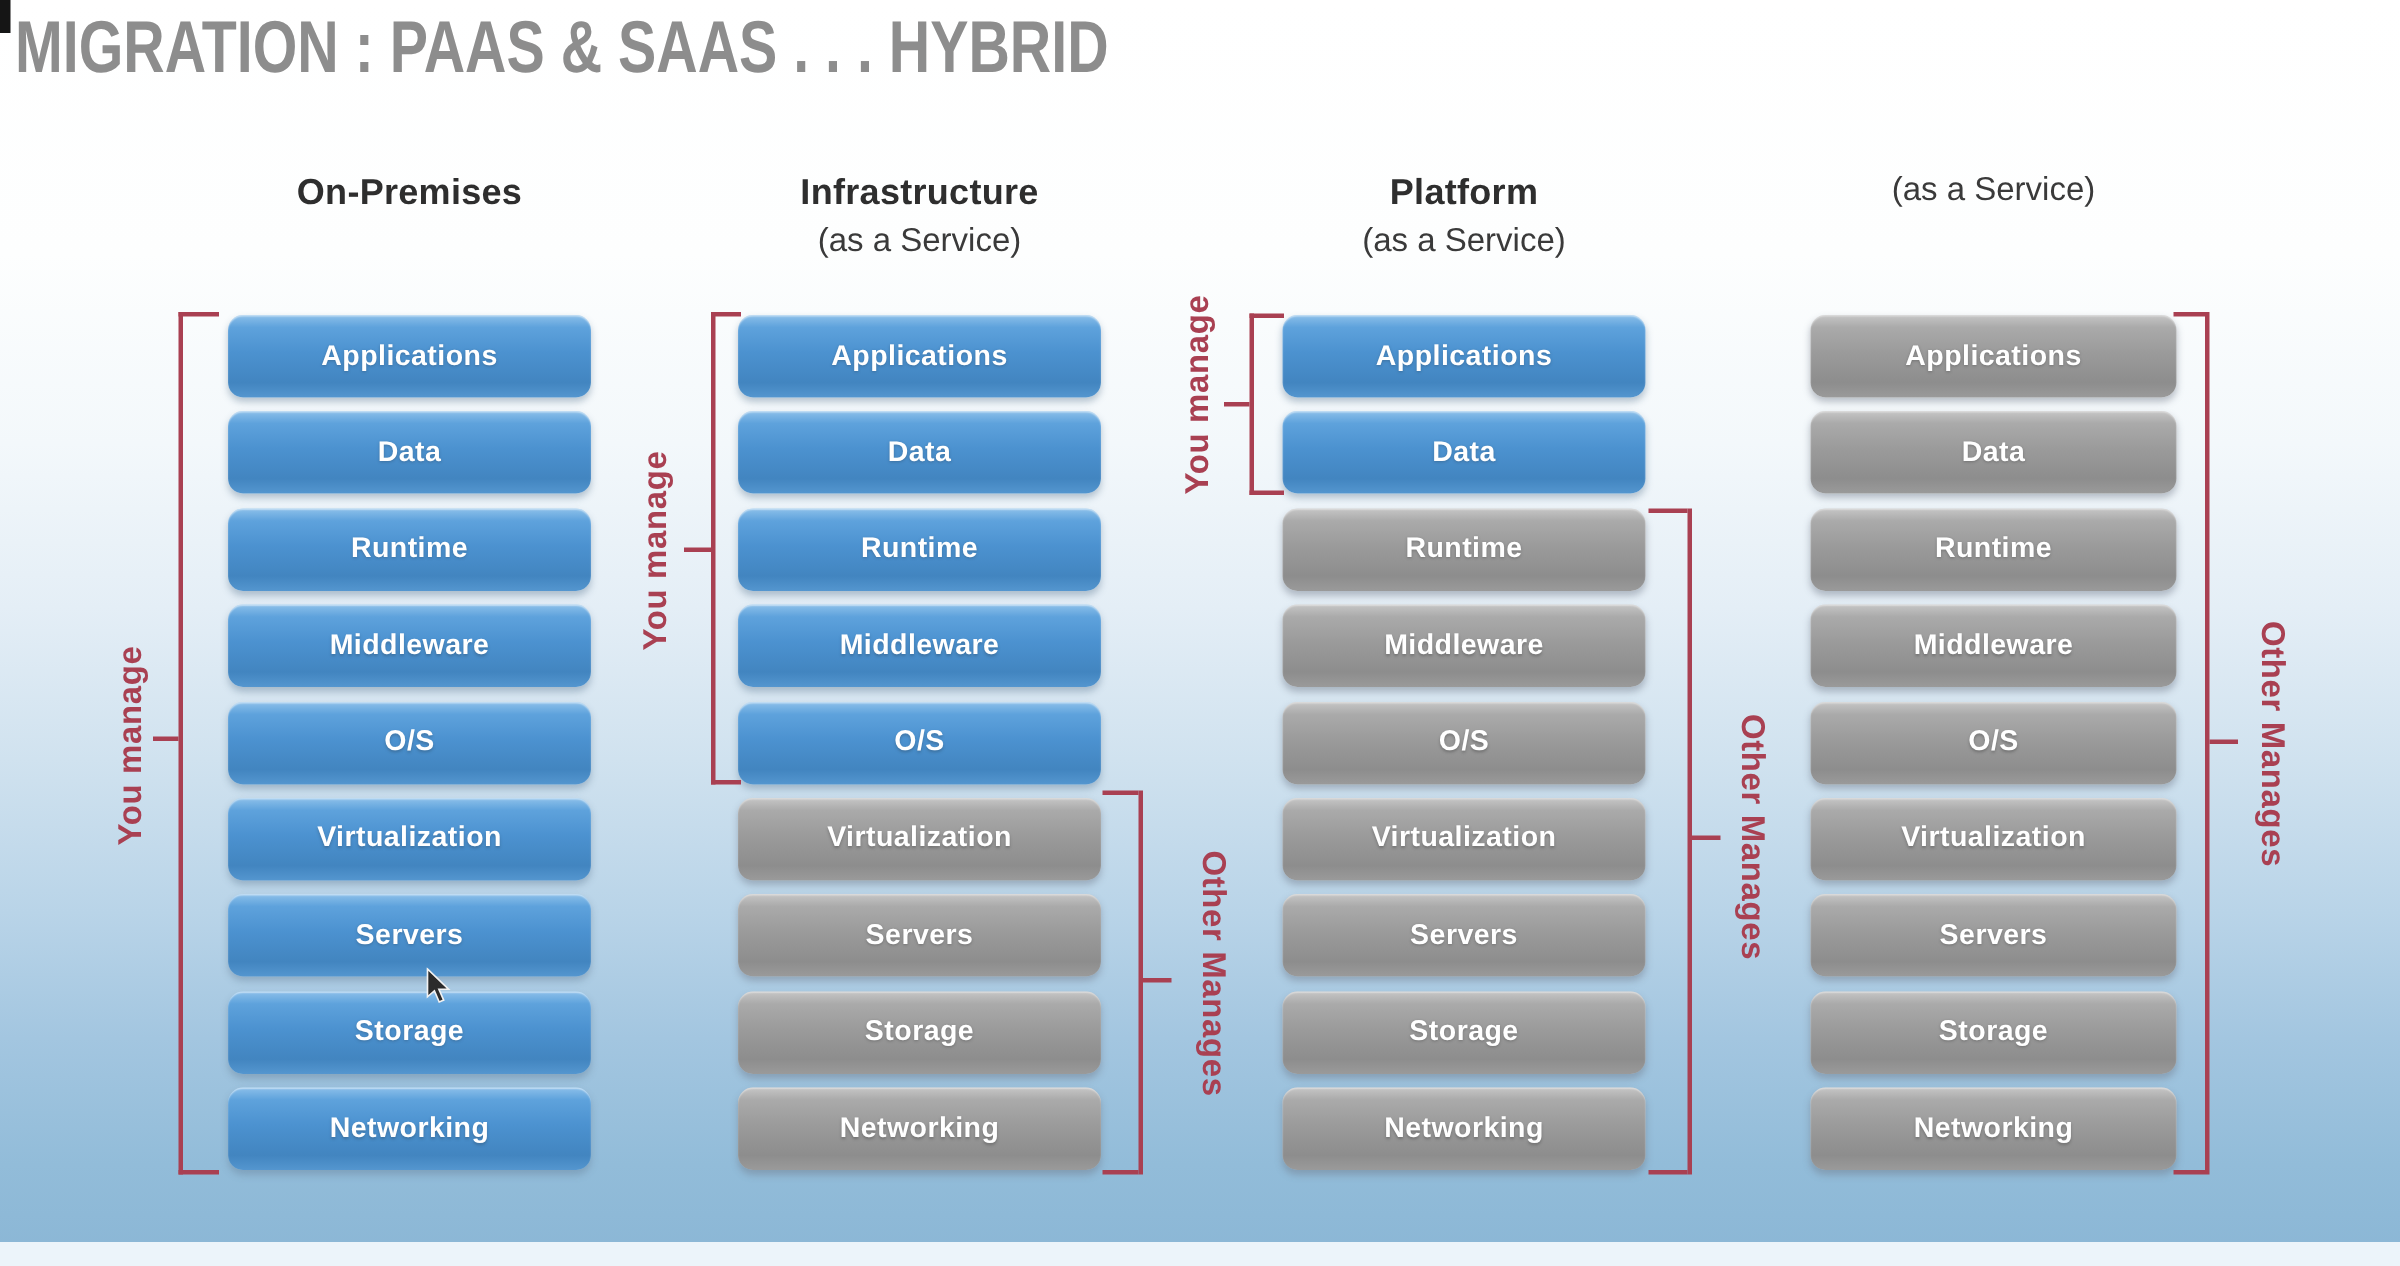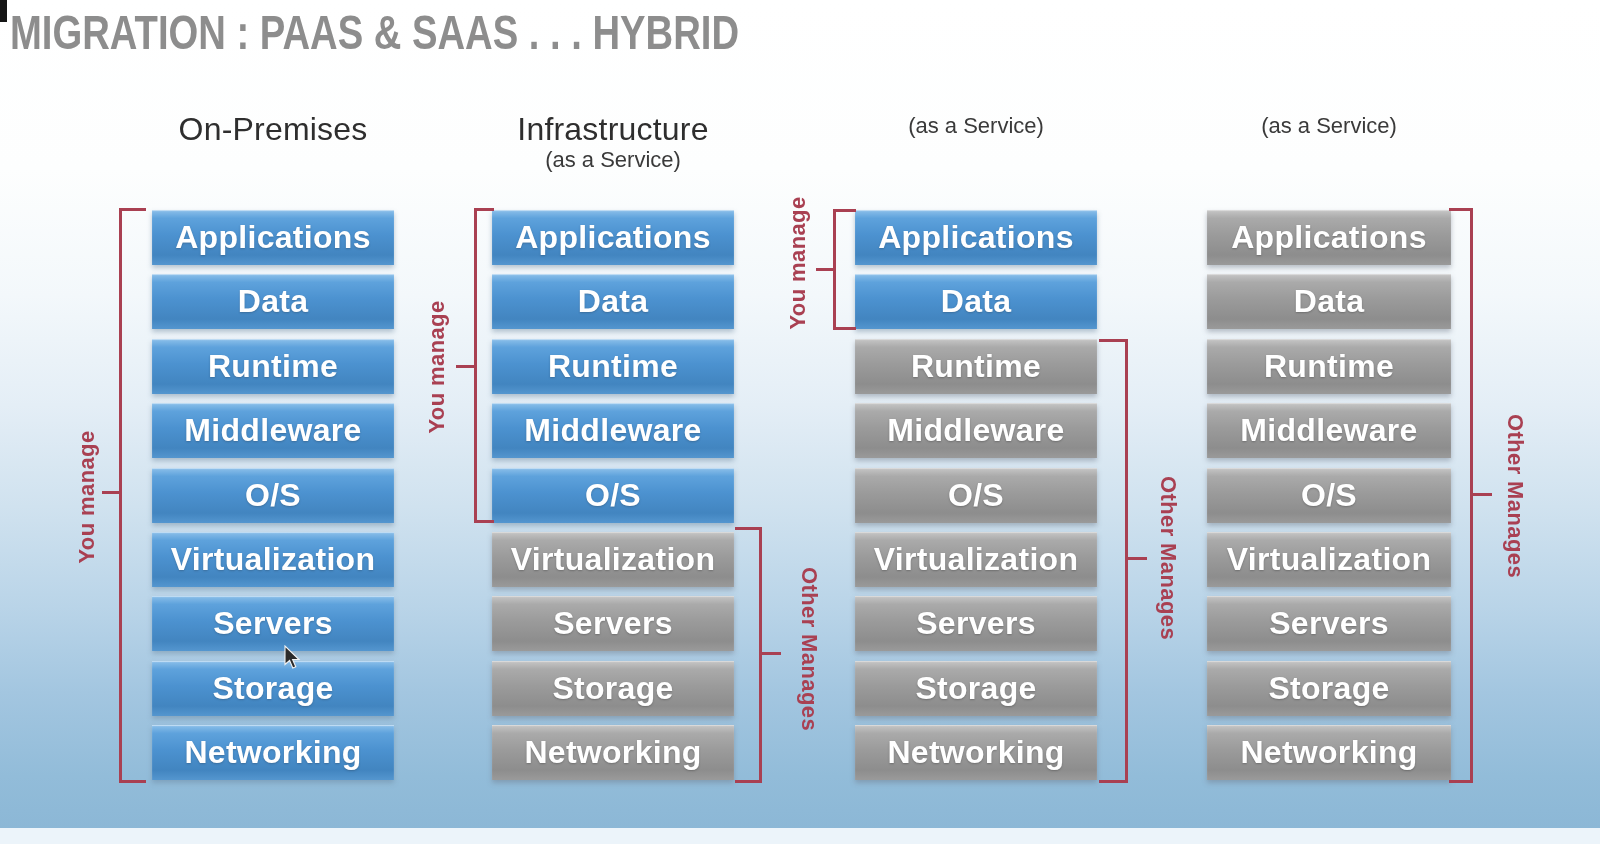--- a/index.html
+++ b/index.html
@@ -9,26 +9,26 @@
     background:linear-gradient(180deg,#ffffff 0%,#fdfefe 20%,#f3f8fb 35%,#e4eef6 48%,#d0e2ef 60%,#b9d4e8 72%,#a3c6e0 82%,#92bcd9 92%,#8ab6d5 100%);
   }
   .bottom-strip{position:absolute;left:0;top:828px;width:1600px;height:16px;background:#ecf4fa;}
   .corner-mark{position:absolute;left:0;top:0;width:7px;height:22px;background:#151515;}
   .title{
     position:absolute;left:10px;top:4px;margin:0;
     font-size:49px;font-weight:700;color:#8d8d8d;letter-spacing:0;
     transform:scaleX(.78);transform-origin:0 0;white-space:nowrap;
   }
   .col-header{position:absolute;top:112px;text-align:center;color:#2e2e2e;}
-  .h-main{font-size:32px;font-weight:400;line-height:34px;letter-spacing:.2px;}
+  .h-main{font-size:24px;font-weight:700;line-height:34px;letter-spacing:.2px;}
   .h-sub{font-size:22px;font-weight:400;line-height:28px;color:#3a3a3a;}
   .stack{position:absolute;top:210px;width:242px;display:flex;flex-direction:column;gap:9.4px;}
   .box{
-    height:55px;border-radius:0;display:flex;align-items:center;justify-content:center;
-    color:#fff;font-size:32px;font-weight:700;letter-spacing:.3px;
+    height:55px;border-radius:10px;display:flex;align-items:center;justify-content:center;
+    color:#fff;font-size:19px;font-weight:700;letter-spacing:.3px;
     text-shadow:0 1px 2px rgba(40,60,80,.35);
   }
   .box.blue{
     background:linear-gradient(180deg,#8cc0ea 0%,#5ea2dc 15%,#4c92d0 45%,#4285c0 82%,#5496cf 100%);
     box-shadow:0 3px 5px rgba(105,130,155,.45), inset 0 1px 1px rgba(255,255,255,.5);
   }
   .box.gray{
     background:linear-gradient(180deg,#c6c6c6 0%,#aaaaaa 15%,#9b9b9b 45%,#8d8d8d 82%,#9a9a9a 100%);
     box-shadow:0 3px 5px rgba(110,120,135,.45), inset 0 1px 1px rgba(255,255,255,.4);
     text-shadow:0 1px 2px rgba(60,60,60,.4);
@@ -52,20 +52,21 @@
 
   <div class="col-header" style="left:152px;width:242px;">
     <div class="h-main">On-Premises</div>
     <div class="h-sub"></div>
   </div>
   <div class="col-header" style="left:492px;width:242px;">
     <div class="h-main">Infrastructure</div>
     <div class="h-sub">(as a Service)</div>
   </div>
   <div class="col-header" style="left:855px;width:242px;">
+    <div class="h-main">Platform</div>
     <div class="h-sub">(as a Service)</div>
   </div>
   <div class="col-header" style="left:1207px;width:244px;">
     <div class="h-sub">(as a Service)</div>
   </div>
 
   <div class="stack" style="left:152px;">
       <div class="box blue">Applications</div>
       <div class="box blue">Data</div>
       <div class="box blue">Runtime</div>

